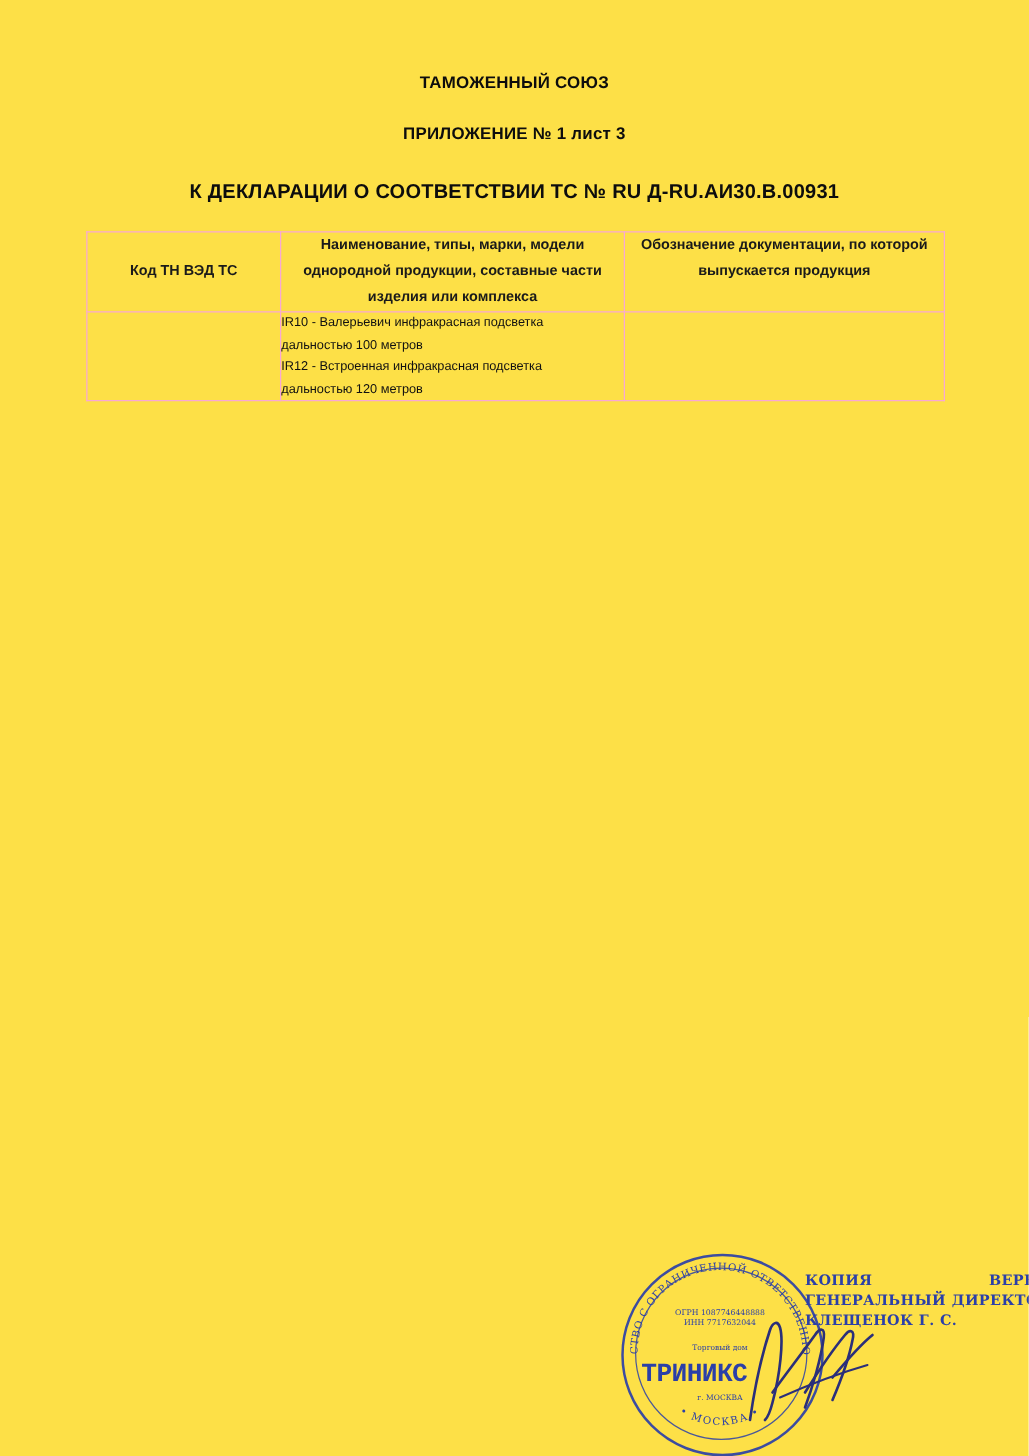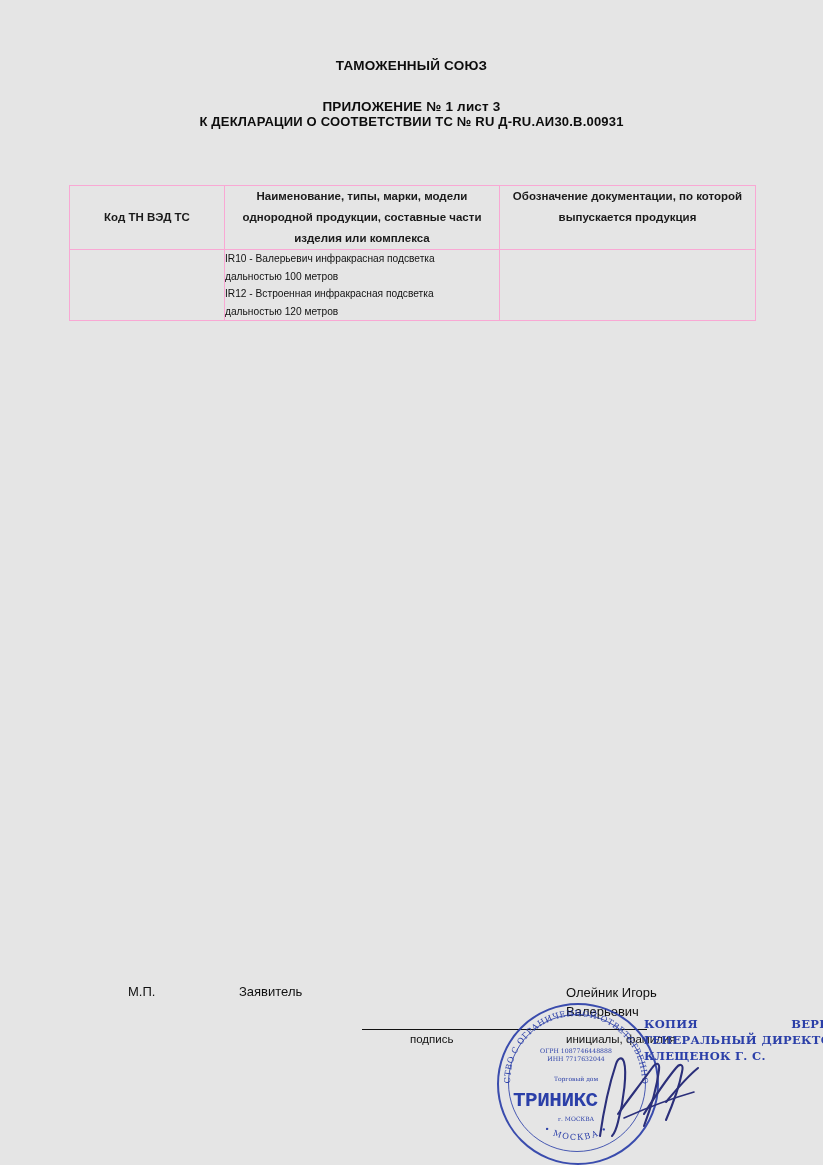--- a/index.html
+++ b/index.html
@@ -12,40 +12,40 @@
     height: 1165px;
     position: relative;
     font-family: "Liberation Sans", sans-serif;
     color: #000000;
     overflow: hidden;
   }
   .page {
     position: relative;
     width: 823px;
     height: 1165px;
-    background: #e5e5e5;
+    background: #fde047;
   }
 
   
   .header {
     position: absolute;
     top: 58px;
     left: 0;
     width: 823px;
     text-align: center;
   }
   .header .line {
     font-weight: bold;
     font-size: 13.5px;
     letter-spacing: 0.2px;
     color: #0d0d0d;
   }
   .header .line.l1 { margin-bottom: 26px; }
   .header .line.l2 { }
-  .header .line.l3 { font-size: 13px; }
+  .header .line.l3 { font-size: 16px; margin-top: 31px; }
 
   
   .tbl {
     position: absolute;
     top: 185px;
     left: 69px;
     width: 686px;
     border-collapse: collapse;
     table-layout: fixed;
   }
@@ -267,31 +267,20 @@
           <div>IR10 - Валерьевич инфракрасная подсветка</div>
           <div>дальностью 100 метров</div>
           <div>IR12 - Встроенная инфракрасная подсветка</div>
           <div>дальностью 120 метров</div>
         </td>
         <td class="body-cell empty"></td>
       </tr>
     </tbody>
   </table>
 
-  <div class="footer">
-    <div class="mp">М.П.</div>
-    <div class="applicant">Заявитель</div>
-    <div class="signer-name">
-      <div>Олейник Игорь</div>
-      <div>Валерьевич</div>
-    </div>
-    <div class="sig-line"></div>
-    <div class="caption-sign">подпись</div>
-    <div class="caption-initials">инициалы, фамилия</div>
-  </div>
 
   <div class="stamp">
     <div class="ring"></div>
     <div class="ring2"></div>
     <div class="outer-text">
       <svg width="158" height="158" viewBox="0 0 158 158">
         <defs>
           <path id="arcTop" d="M 13,79 A 66,66 0 0 1 145,79" fill="none"></path>
           <path id="arcBottom" d="M 21,79 A 58,58 0 0 0 137,79" fill="none"></path>
         </defs>

